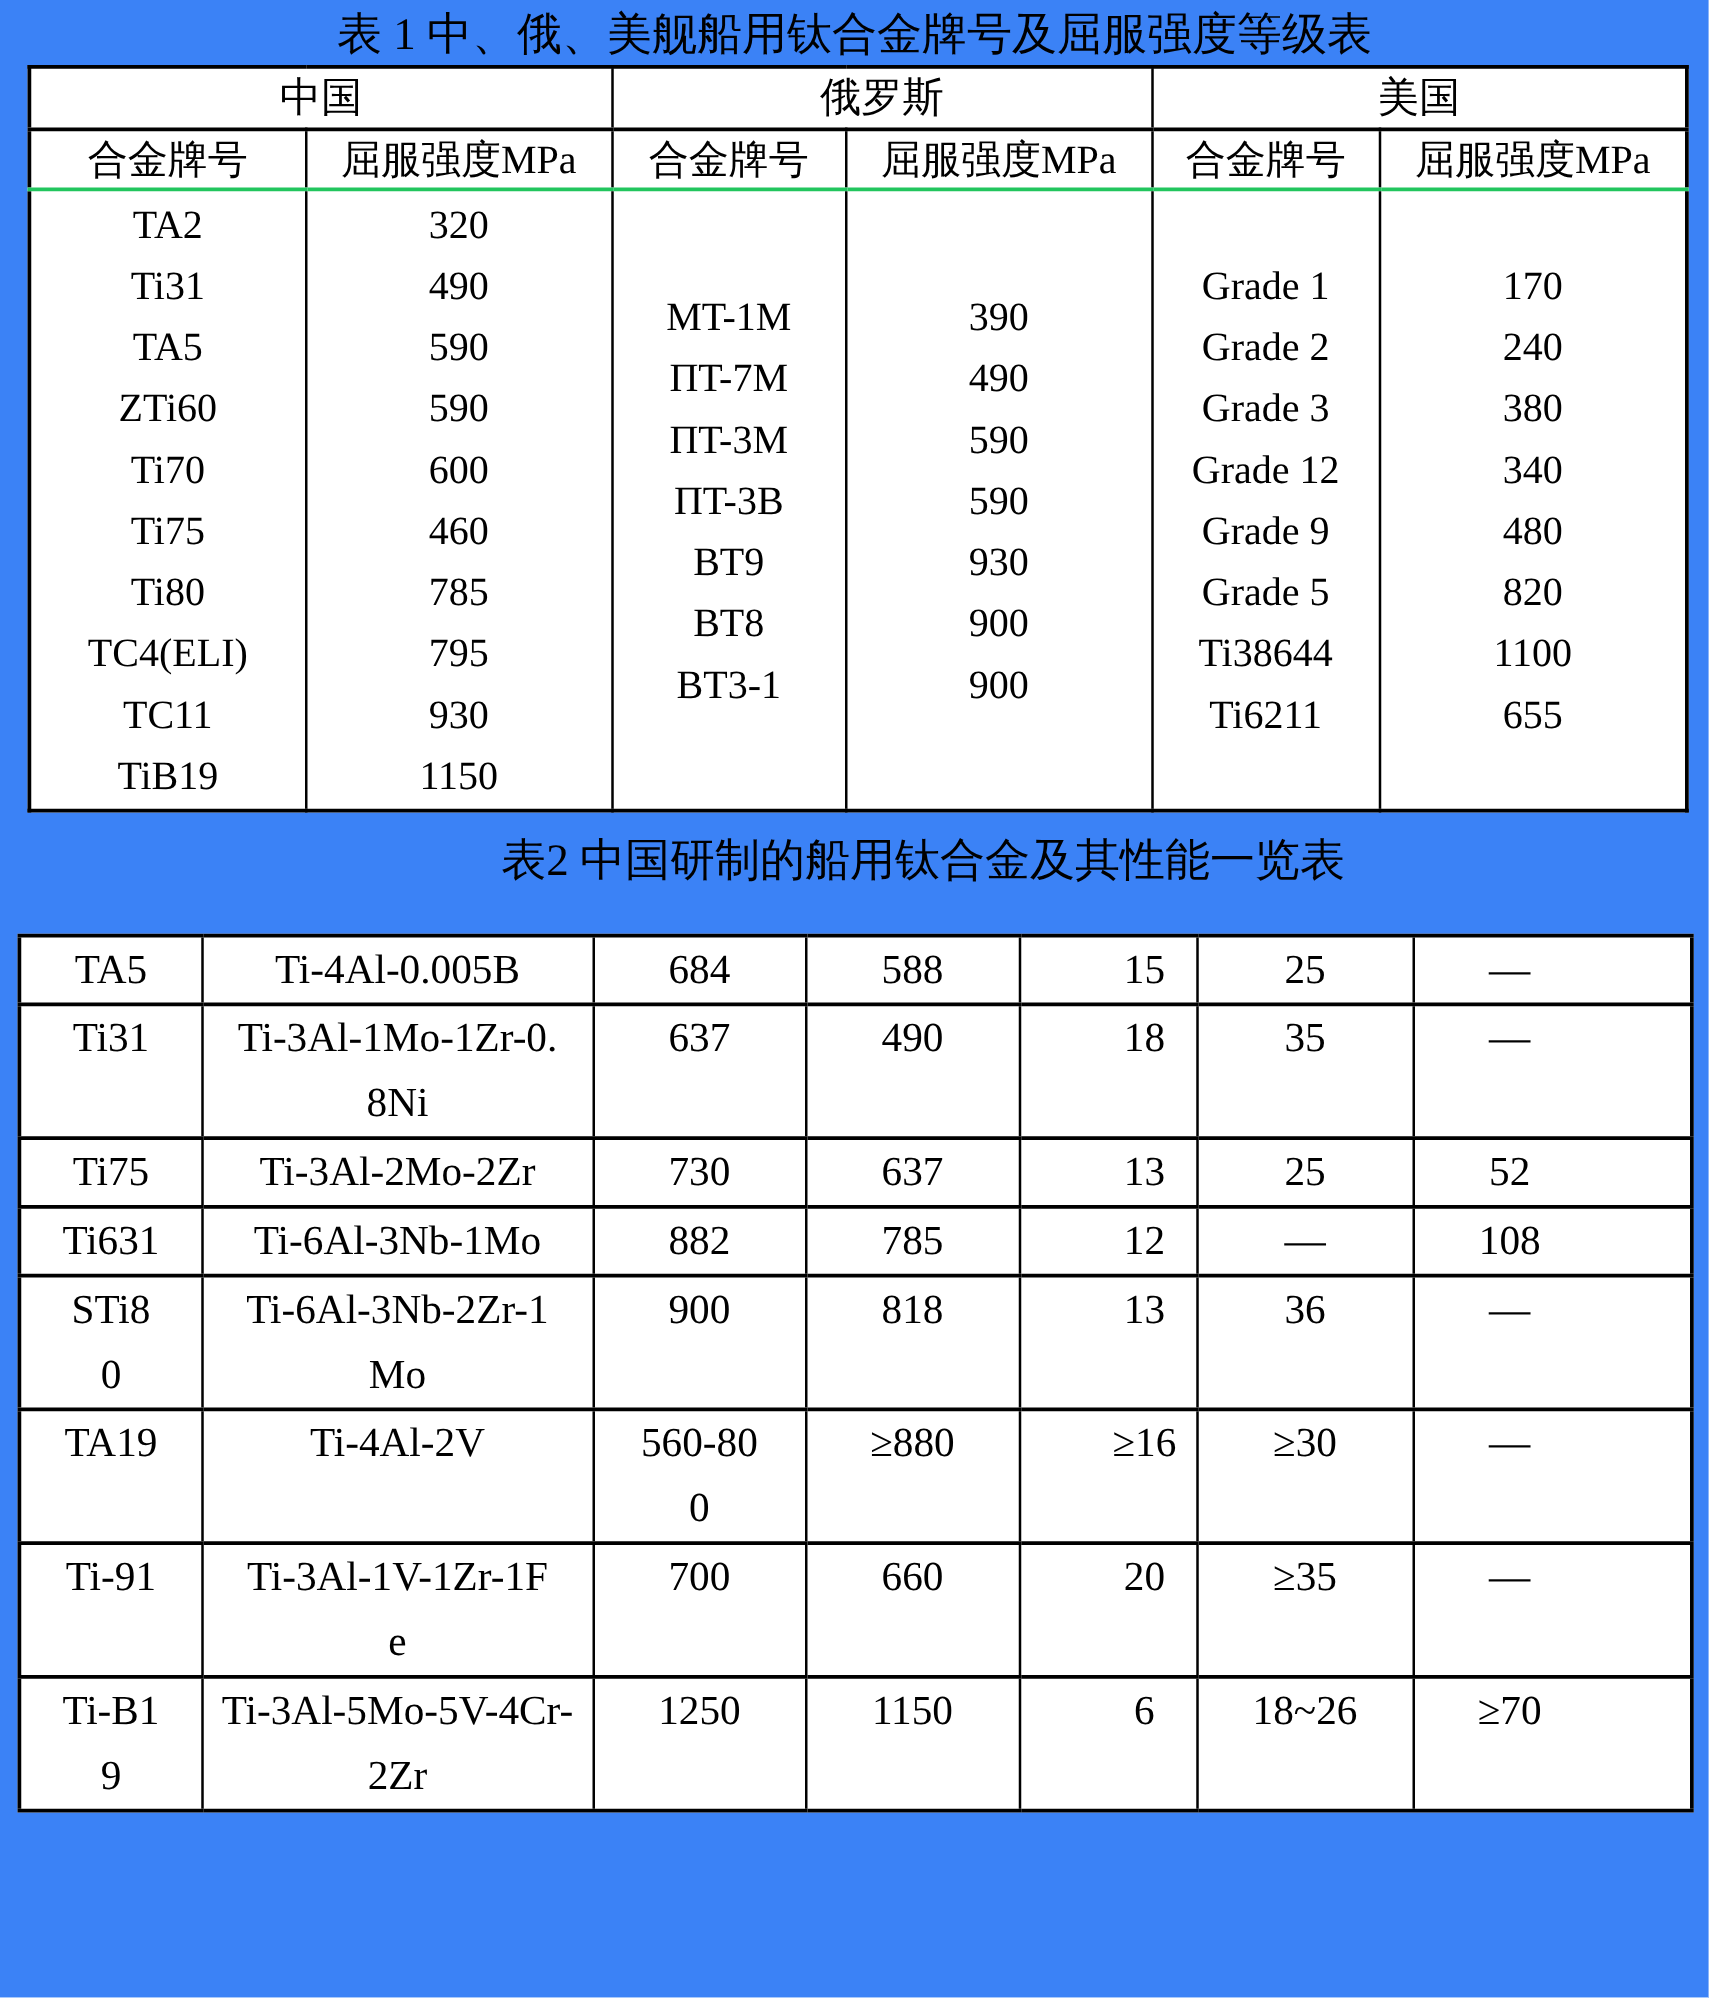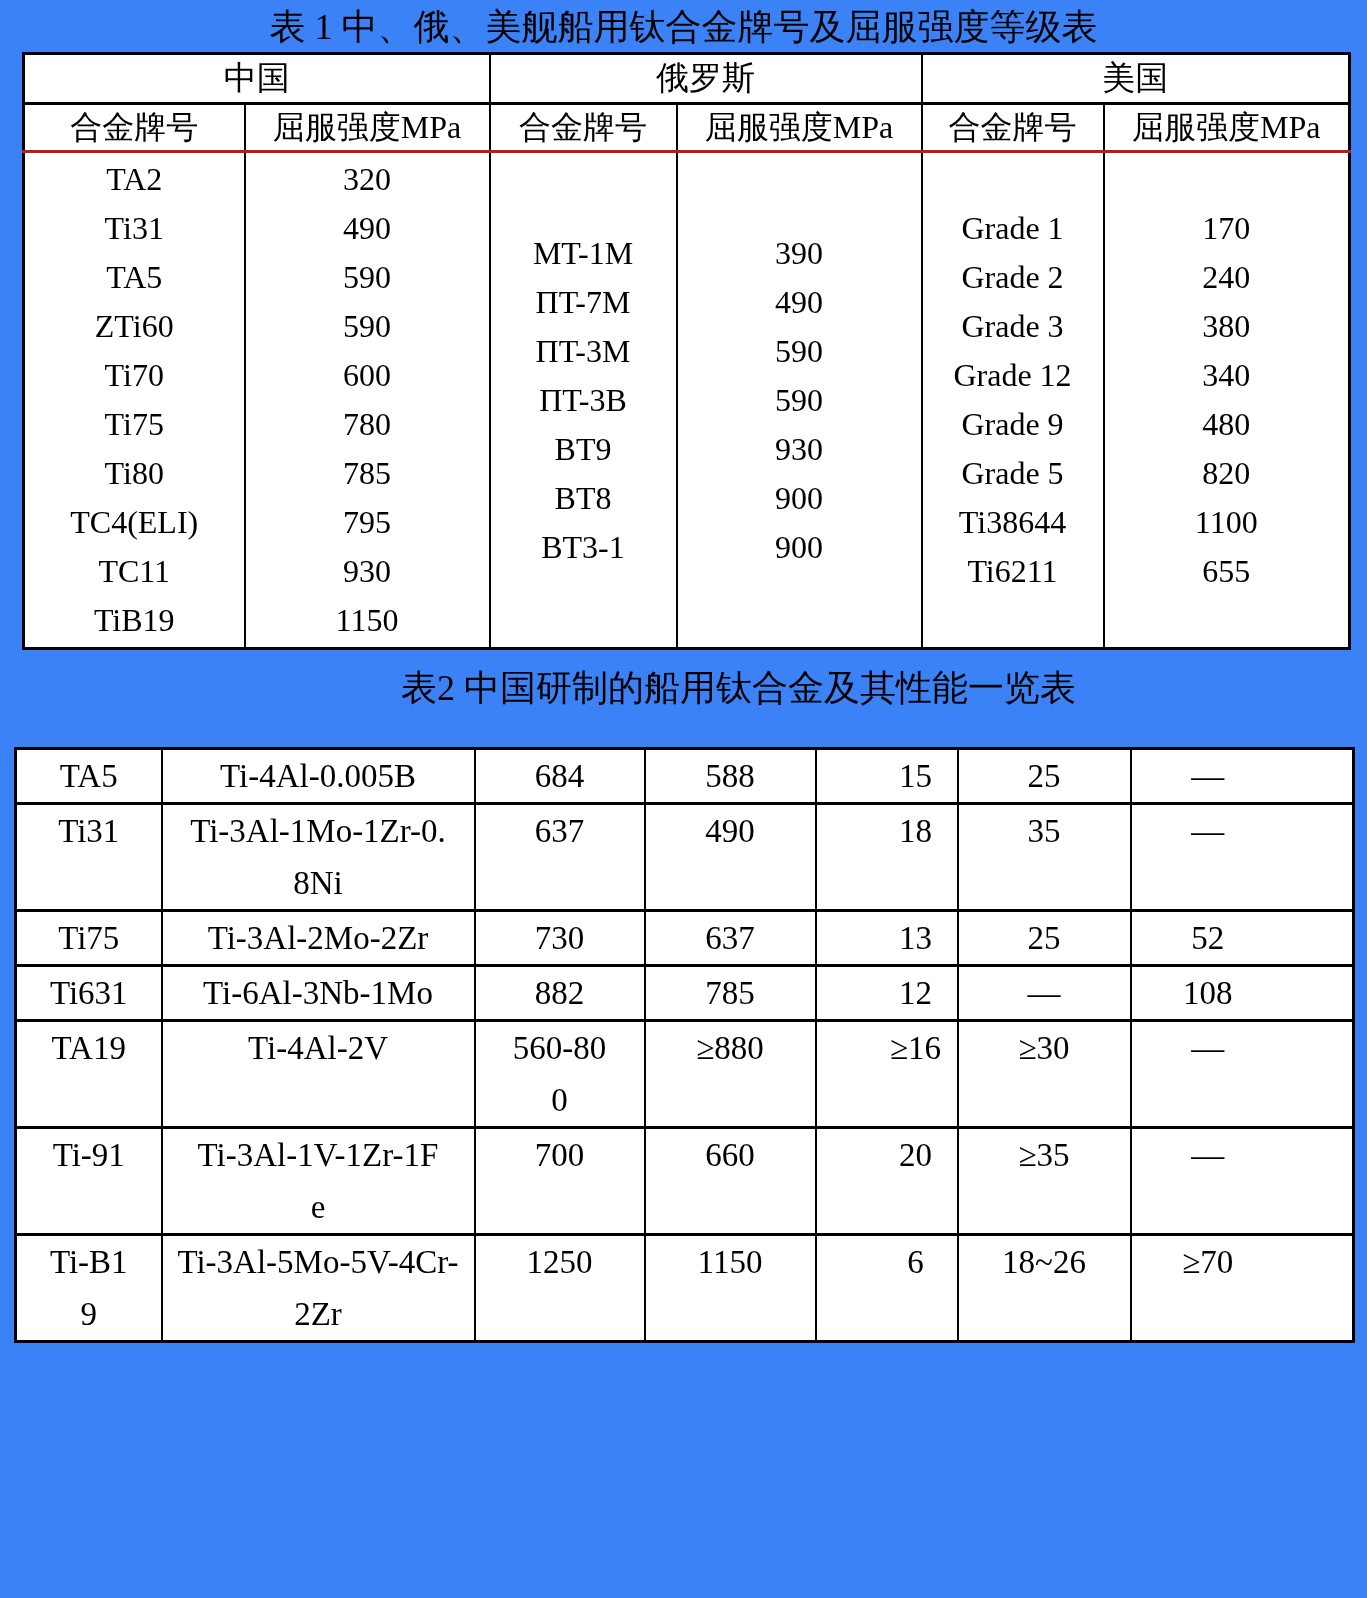--- a/index.html
+++ b/index.html
@@ -12,21 +12,21 @@
   #t1-title { height:52px; line-height:54px; }
   #t2-title { height:97px; line-height:76px; padding-left:110px; }
 
   table { border-collapse:collapse; table-layout:fixed; background:#fff; }
   td, th { font-weight:normal; text-align:center; padding:0; overflow:hidden; }
 
   
   .t1 { margin-left:22px; width:1326px; font-size:32px; border:3px solid #000;padding-left:25px; }
   .t1 td { border:2px solid #000; }
   .t1 tr.country-row td { height:47px; border-bottom:3px solid #000; font-size:33px; }
-  .t1 tr.colhead-row td { height:45px; border-bottom:3px solid #b91c1c; }
+  .t1 tr.colhead-row td { height:45px; border-bottom:3px solid #22c55e; }
   .t1 tr.body-row td { height:494px; vertical-align:middle; }
   .t1 .stack { display:flex; flex-direction:column; justify-content:center; height:494px; }
   .t1 .stack div { height:49px; line-height:49px; flex:0 0 auto; }
 
   
   .t2 { margin-left:14px; width:1338px; font-size:33px; border:3px solid #000; }
   .t2 th, .t2 td { border:2px solid #000; white-space:pre-line; }
   .t2 th {
     height:146px; vertical-align:middle; line-height:48px;
     border-bottom:3px solid #000;
@@ -86,21 +86,21 @@
           <div>TiB19</div>
         </div>
       </td>
       <td>
         <div class="stack">
           <div>320</div>
           <div>490</div>
           <div>590</div>
           <div>590</div>
           <div>600</div>
-          <div>780</div>
+          <div>460</div>
           <div>785</div>
           <div>795</div>
           <div>930</div>
           <div>1150</div>
         </div>
       </td>
       <td>
         <div class="stack">
           <div>MT-1M</div>
           <div>ПT-7M</div>
@@ -194,20 +194,31 @@
     <tr class="single">
       <td>Ti631</td>
       <td>Ti-6Al-3Nb-1Mo</td>
       <td>882</td>
       <td>785</td>
       <td>12</td>
       <td>—</td>
       <td>108</td>
     </tr>
     <tr class="double">
+      <td>STi8
+0</td>
+      <td>Ti-6Al-3Nb-2Zr-1
+Mo</td>
+      <td>900</td>
+      <td>818</td>
+      <td>13</td>
+      <td>36</td>
+      <td>—</td>
+    </tr>
+    <tr class="double">
       <td>TA19</td>
       <td>Ti-4Al-2V</td>
       <td>560-80
 0</td>
       <td>≥880</td>
       <td>≥16</td>
       <td>≥30</td>
       <td>—</td>
     </tr>
     <tr class="double">

